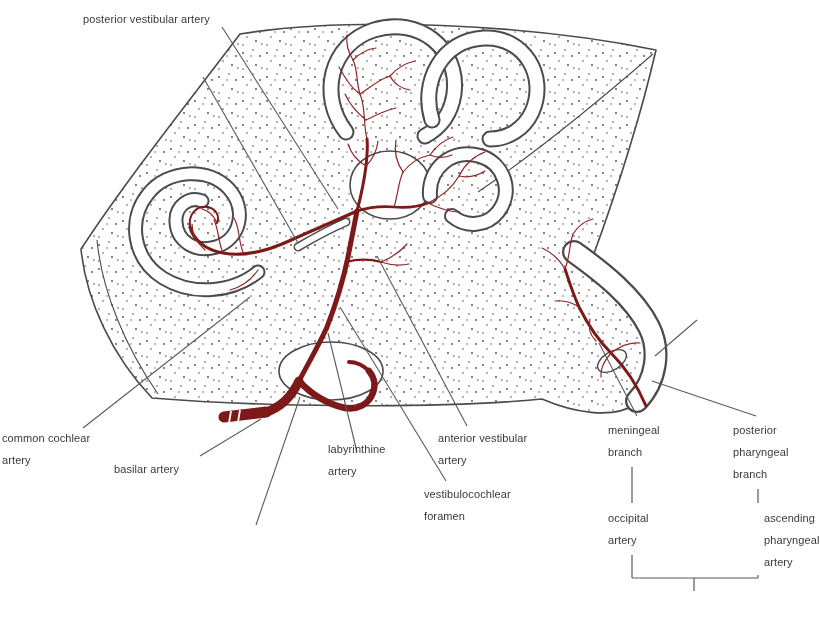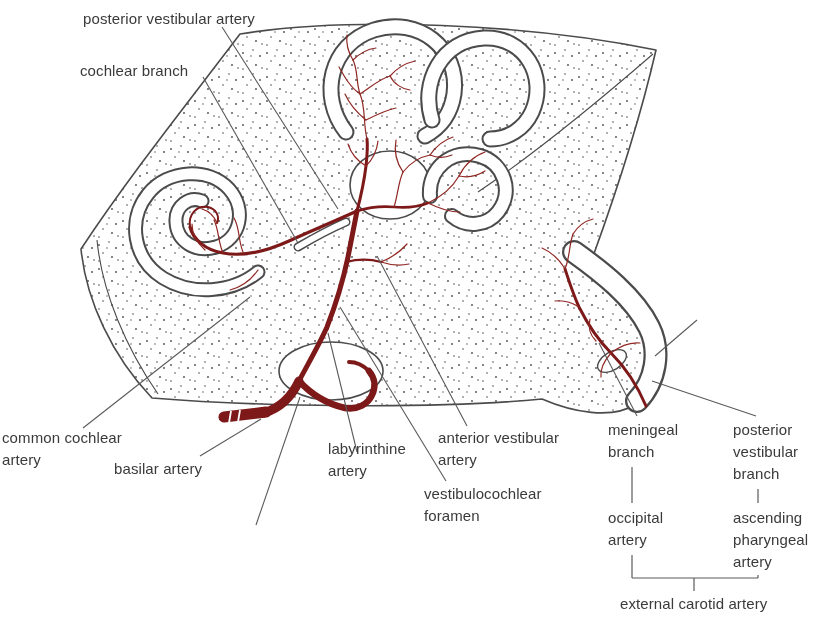--- a/index.html
+++ b/index.html
@@ -1,19 +1,19 @@
 <!DOCTYPE html>
 <html><head>
 <meta charset="utf-8">
 <style>
   html,body{margin:0;padding:0;background:#fff;}
   .stage{position:relative;width:820px;height:622px;background:#fff;overflow:hidden;
          font-family:"Liberation Sans",sans-serif;}
   .stage svg{position:absolute;left:0;top:0;}
-  .label{position:absolute;font-size:15px;line-height:22px;color:#3a3a3a;
+  .label{position:absolute;font-size:11px;line-height:22px;color:#3a3a3a;
          white-space:pre-line;letter-spacing:.1px;}
   .oline{fill:none;stroke:#4b4b4b;stroke-width:1.6;stroke-linejoin:round;}
   .thin{fill:none;stroke:#4b4b4b;stroke-width:1.1;}
   .tube-o{fill:none;stroke:#4b4b4b;stroke-linecap:round;}
   .tube-i{fill:none;stroke:#ffffff;stroke-linecap:round;}
   .vessel{fill:none;stroke:#7d1919;stroke-linecap:round;stroke-linejoin:round;}
   .cap{fill:none;stroke:#8f2723;stroke-width:1.2;stroke-linecap:round;}
   .leader{stroke:#5a5a5a;stroke-width:1.1;}
   .conn{stroke:#5a5a5a;stroke-width:1.2;}
 </style>
@@ -151,34 +151,32 @@
       <line class="conn" x1="632" y1="467" x2="632" y2="503"></line>
       <line class="conn" x1="758" y1="489" x2="758" y2="503"></line>
       <line class="conn" x1="632" y1="555" x2="632" y2="578"></line>
       <line class="conn" x1="758" y1="575" x2="758" y2="578"></line>
       <line class="conn" x1="632" y1="578" x2="758" y2="578"></line>
       <line class="conn" x1="694" y1="578" x2="694" y2="591"></line>
     </g>
   </svg>
 
   <div class="label" style="left:83px;top:8px">posterior vestibular artery</div>
-  <div class="label" style="left:80px;top:60px">cochlear branch</div>
   <div class="label" style="left:2px;top:427px">common cochlear
 artery</div>
   <div class="label" style="left:114px;top:458px">basilar artery</div>
   <div class="label" style="left:328px;top:438px">labyrinthine
 artery</div>
   <div class="label" style="left:438px;top:427px">anterior vestibular
 artery</div>
   <div class="label" style="left:424px;top:483px">vestibulocochlear
 foramen</div>
   <div class="label" style="left:608px;top:419px">meningeal
 branch</div>
   <div class="label" style="left:733px;top:419px">posterior
-vestibular
+pharyngeal
 branch</div>
   <div class="label" style="left:608px;top:507px">occipital
 artery</div>
-  <div class="label" style="left:733px;top:507px">ascending
+  <div class="label" style="left:764px;top:507px">ascending
 pharyngeal
 artery</div>
-  <div class="label" style="left:620px;top:593px">external carotid artery</div>
 </div>
 
 </body></html>

